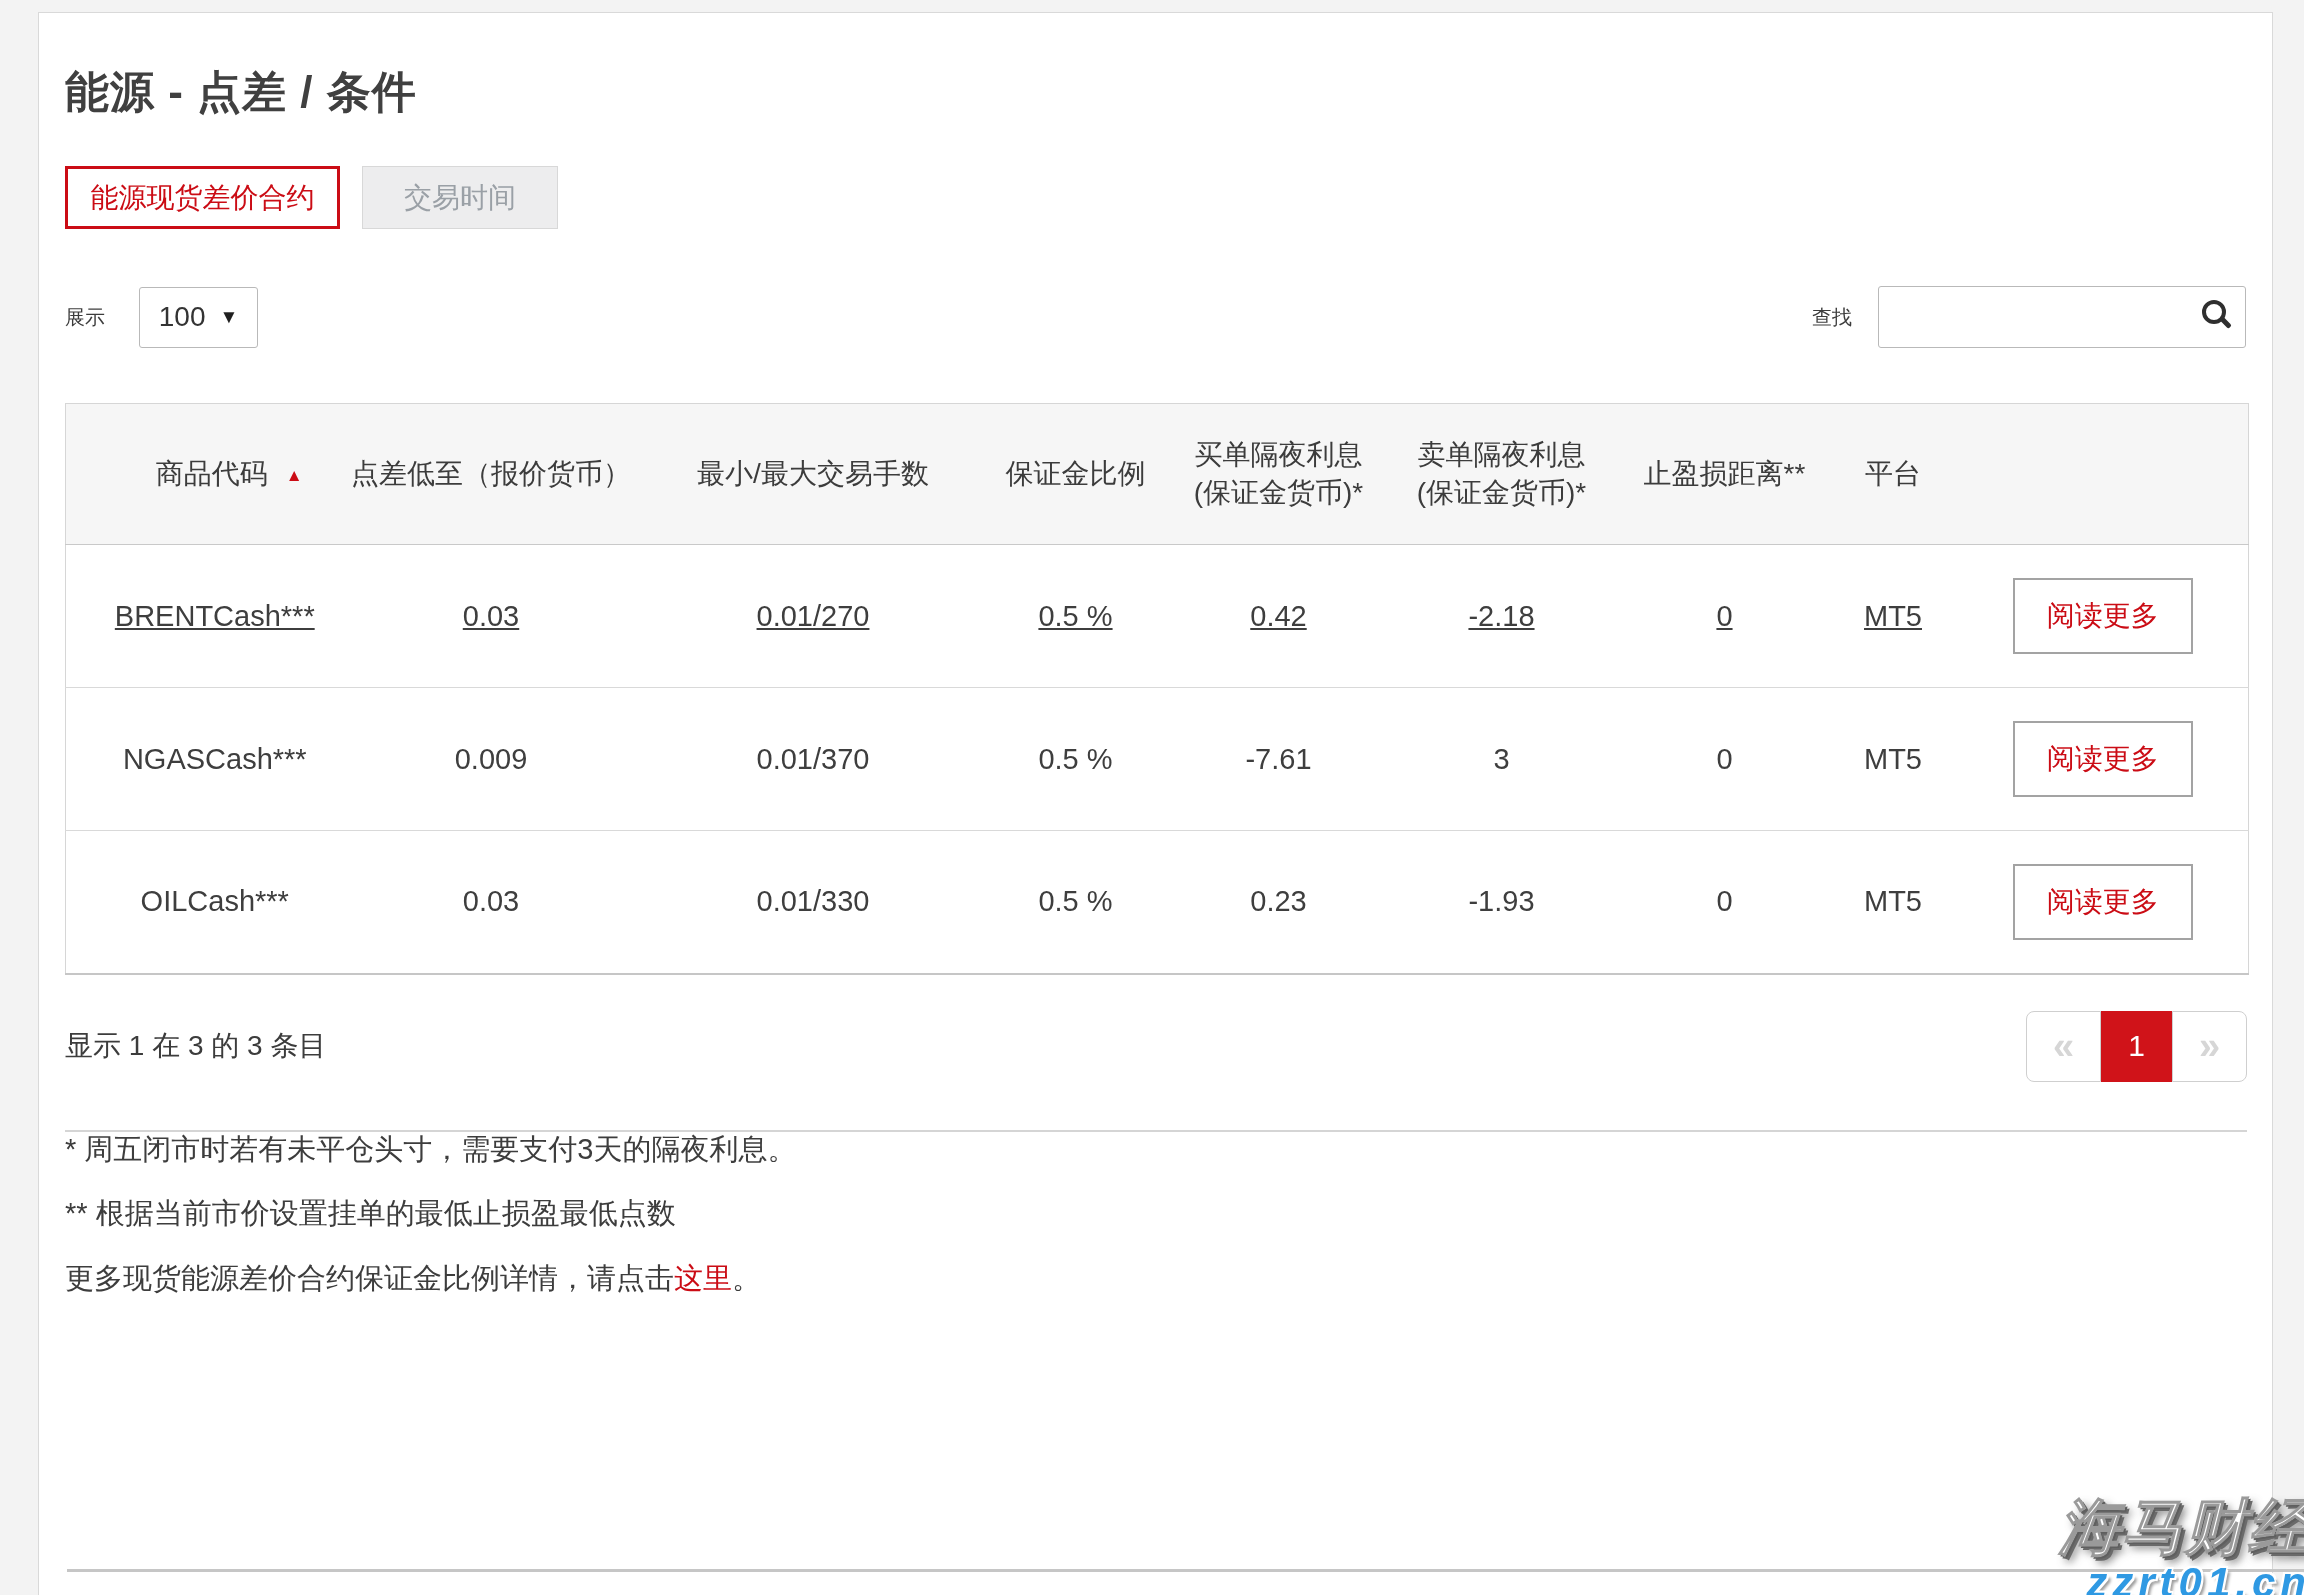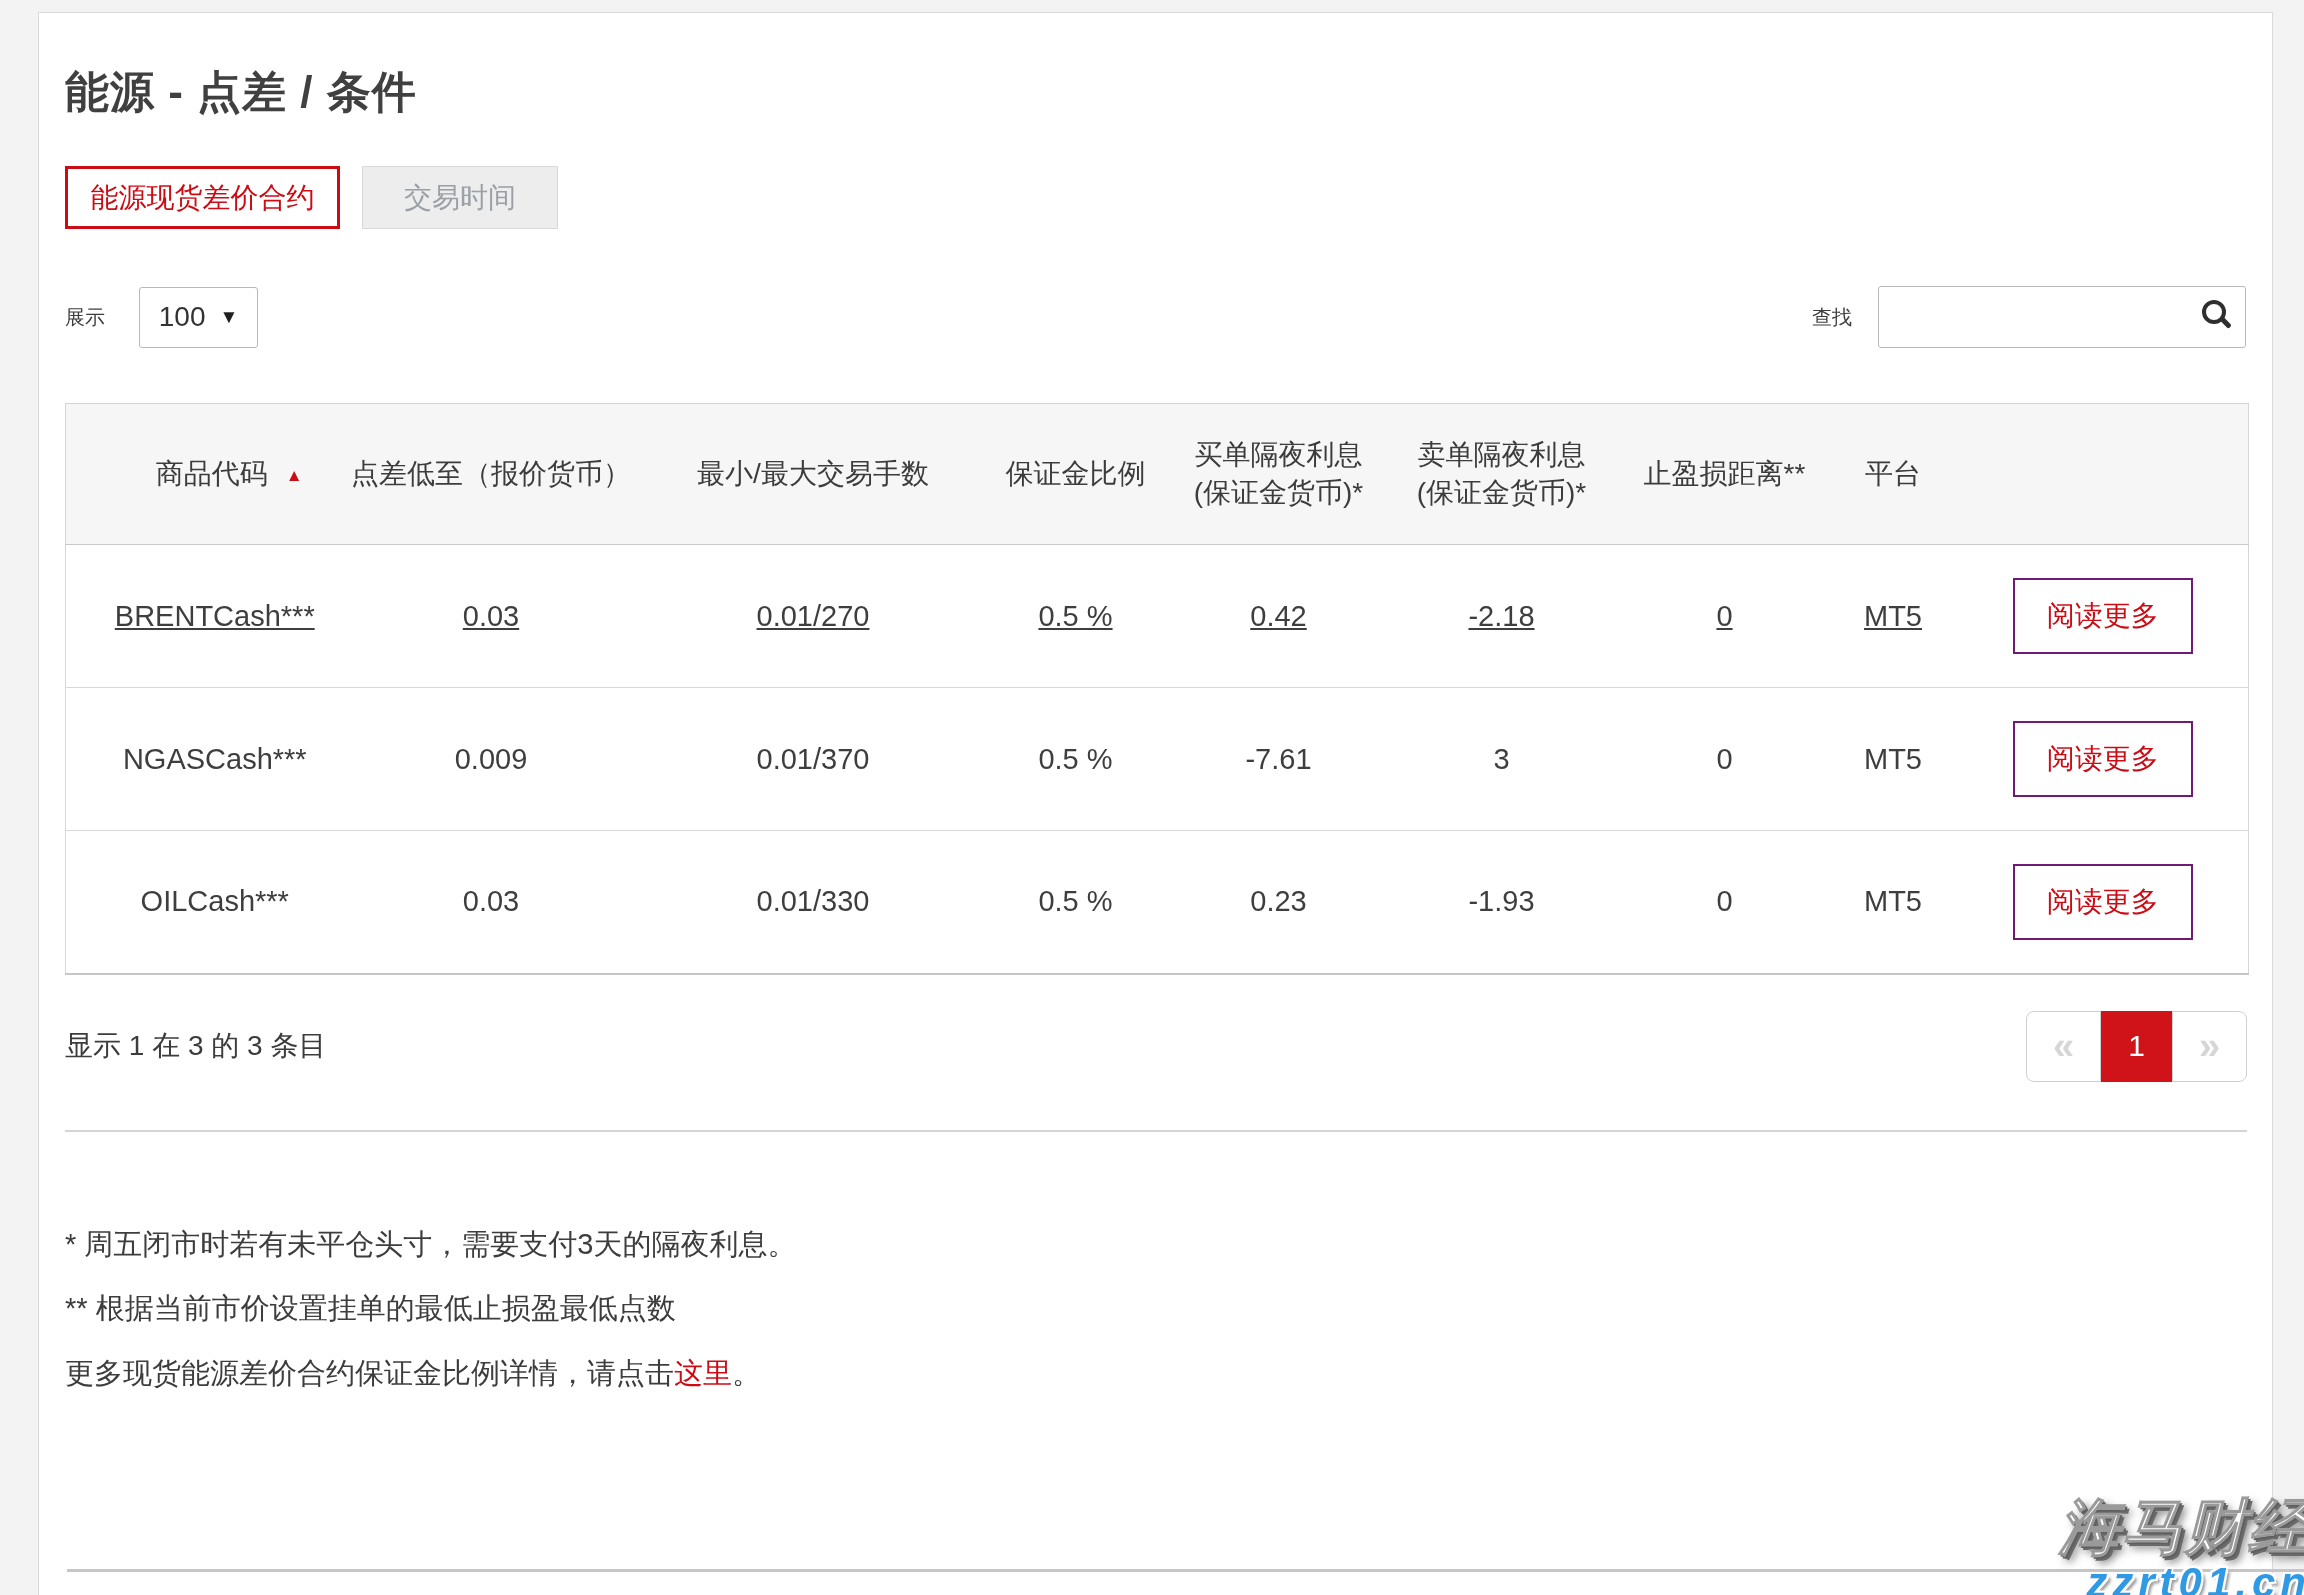--- a/index.html
+++ b/index.html
@@ -82,21 +82,21 @@
     height:143px; font-size:29px; color:#3e3e3e;
     text-align:center; vertical-align:middle;
     border-top:1px solid #d9d9d9; background:#fff;
   }
   table.grid tbody tr:first-child td { border-top:none;text-decoration:underline; }
   th.c1 { color:#cb0c15; text-align:left; padding-left:61px; }
   td.c1 { text-align:left; padding-left:32px; }
   .sort { font-size:17px; color:#cb0c15; margin-left:18px; vertical-align:2px; }
   .hline { display:block; }
   .read-more {
-    display:inline-block; border:2px solid #701a75; color:#cb0c15;
+    display:inline-block; border:2px solid #a3a3a3; color:#cb0c15;
     font-size:28px; background:#fff;
     padding:17px 32px; cursor:pointer;
   }
   
   .pagi-row { margin-top:36px; width:2182px; display:flex; justify-content:space-between; align-items:center; }
   .summary { font-size:28px; color:#3c3c3c; }
   .pager { display:flex; }
   .page-btn {
     height:71px; display:flex; align-items:center; justify-content:center;
     font-size:30px; cursor:pointer;
@@ -106,21 +106,21 @@
     border-radius:8px 0 0 8px; color:#d6d6d6;
   }
   .page-btn.next {
     width:75px; background:#fff; border:1px solid #cfcfcf;
     border-radius:0 8px 8px 0; color:#d6d6d6;
   }
   .page-btn .chev { font-size:38px; color:#d6d6d6; font-weight:bold; }
   .page-btn.current { width:71px; background:#d01319; color:#ffffff; border:1px solid #d01319; }
   
   .divider { margin-top:48px; width:2182px; border-top:2px solid #d5d5d5; }
-  .notes { margin-top:95px; }
+  .notes { }
   .notes p { margin:0 0 30px 0; font-size:29px; color:#3d3d3d; line-height:1.2; }
   .notes a.here-link { color:#cb0c15; text-decoration:none; cursor:pointer; }
   
   .bottom-line {
     position:absolute; left:67px; right:0; top:1569px;
     height:3px; background:#c6c6c6; z-index:2;
   }
   .watermark {
     position:absolute; right:-6px; bottom:-8px;
     text-align:right; z-index:3; font-style:italic; line-height:1;

